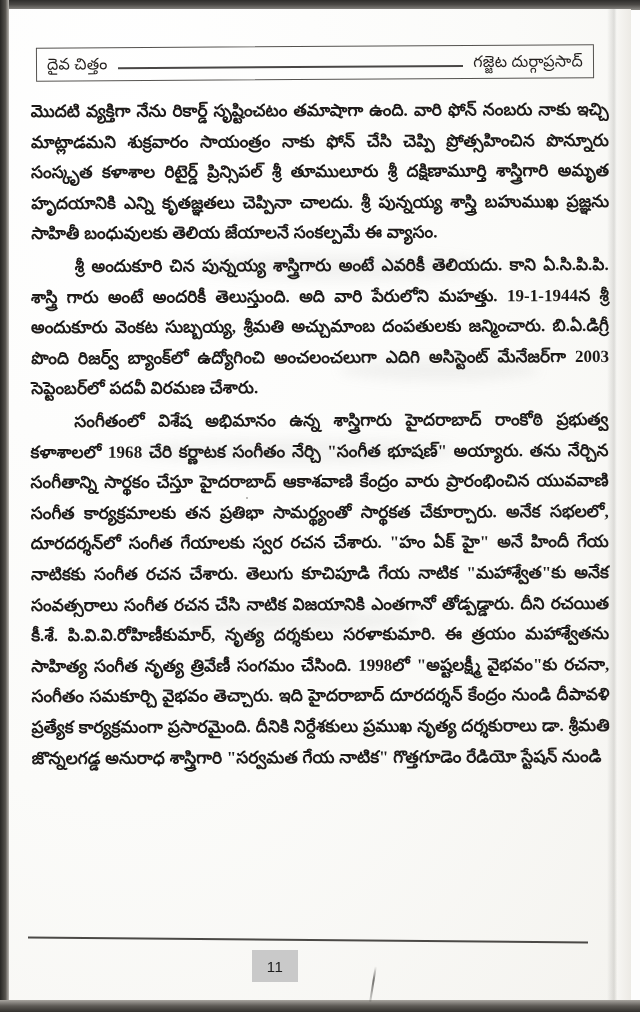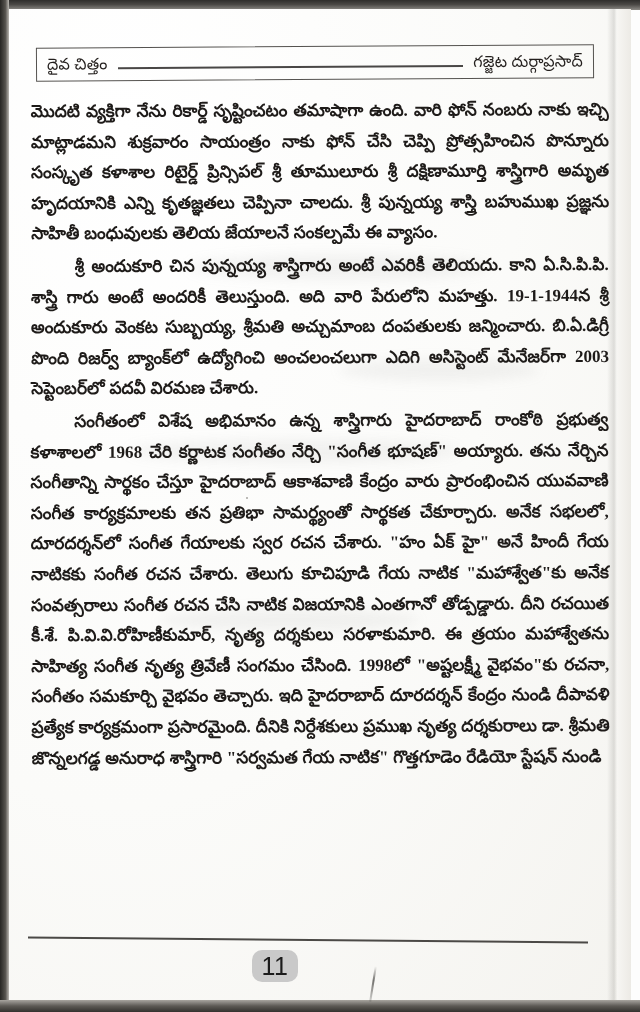--- a/index.html
+++ b/index.html
@@ -155,24 +155,23 @@
     position: absolute;
     left: 252px;
     top: 950px;
     width: 46px;
     height: 32px;
     background: #c9c9c9;
     display: flex;
     align-items: center;
     justify-content: center;
     font-family: "Liberation Sans", sans-serif;
-    font-size: 25px;
+    font-size: 15px;
     color: #1b1b1b;
     letter-spacing: 0.5px;
-    border-radius: 10px;
   }
 
   
   .scratch {
     position: absolute;
     left: 372px;
     top: 966px;
     width: 2px;
     height: 36px;
     background: linear-gradient(180deg, rgba(70,68,65,0) 0%, rgba(70,68,65,0.75) 40%, rgba(70,68,65,0.2) 100%);

